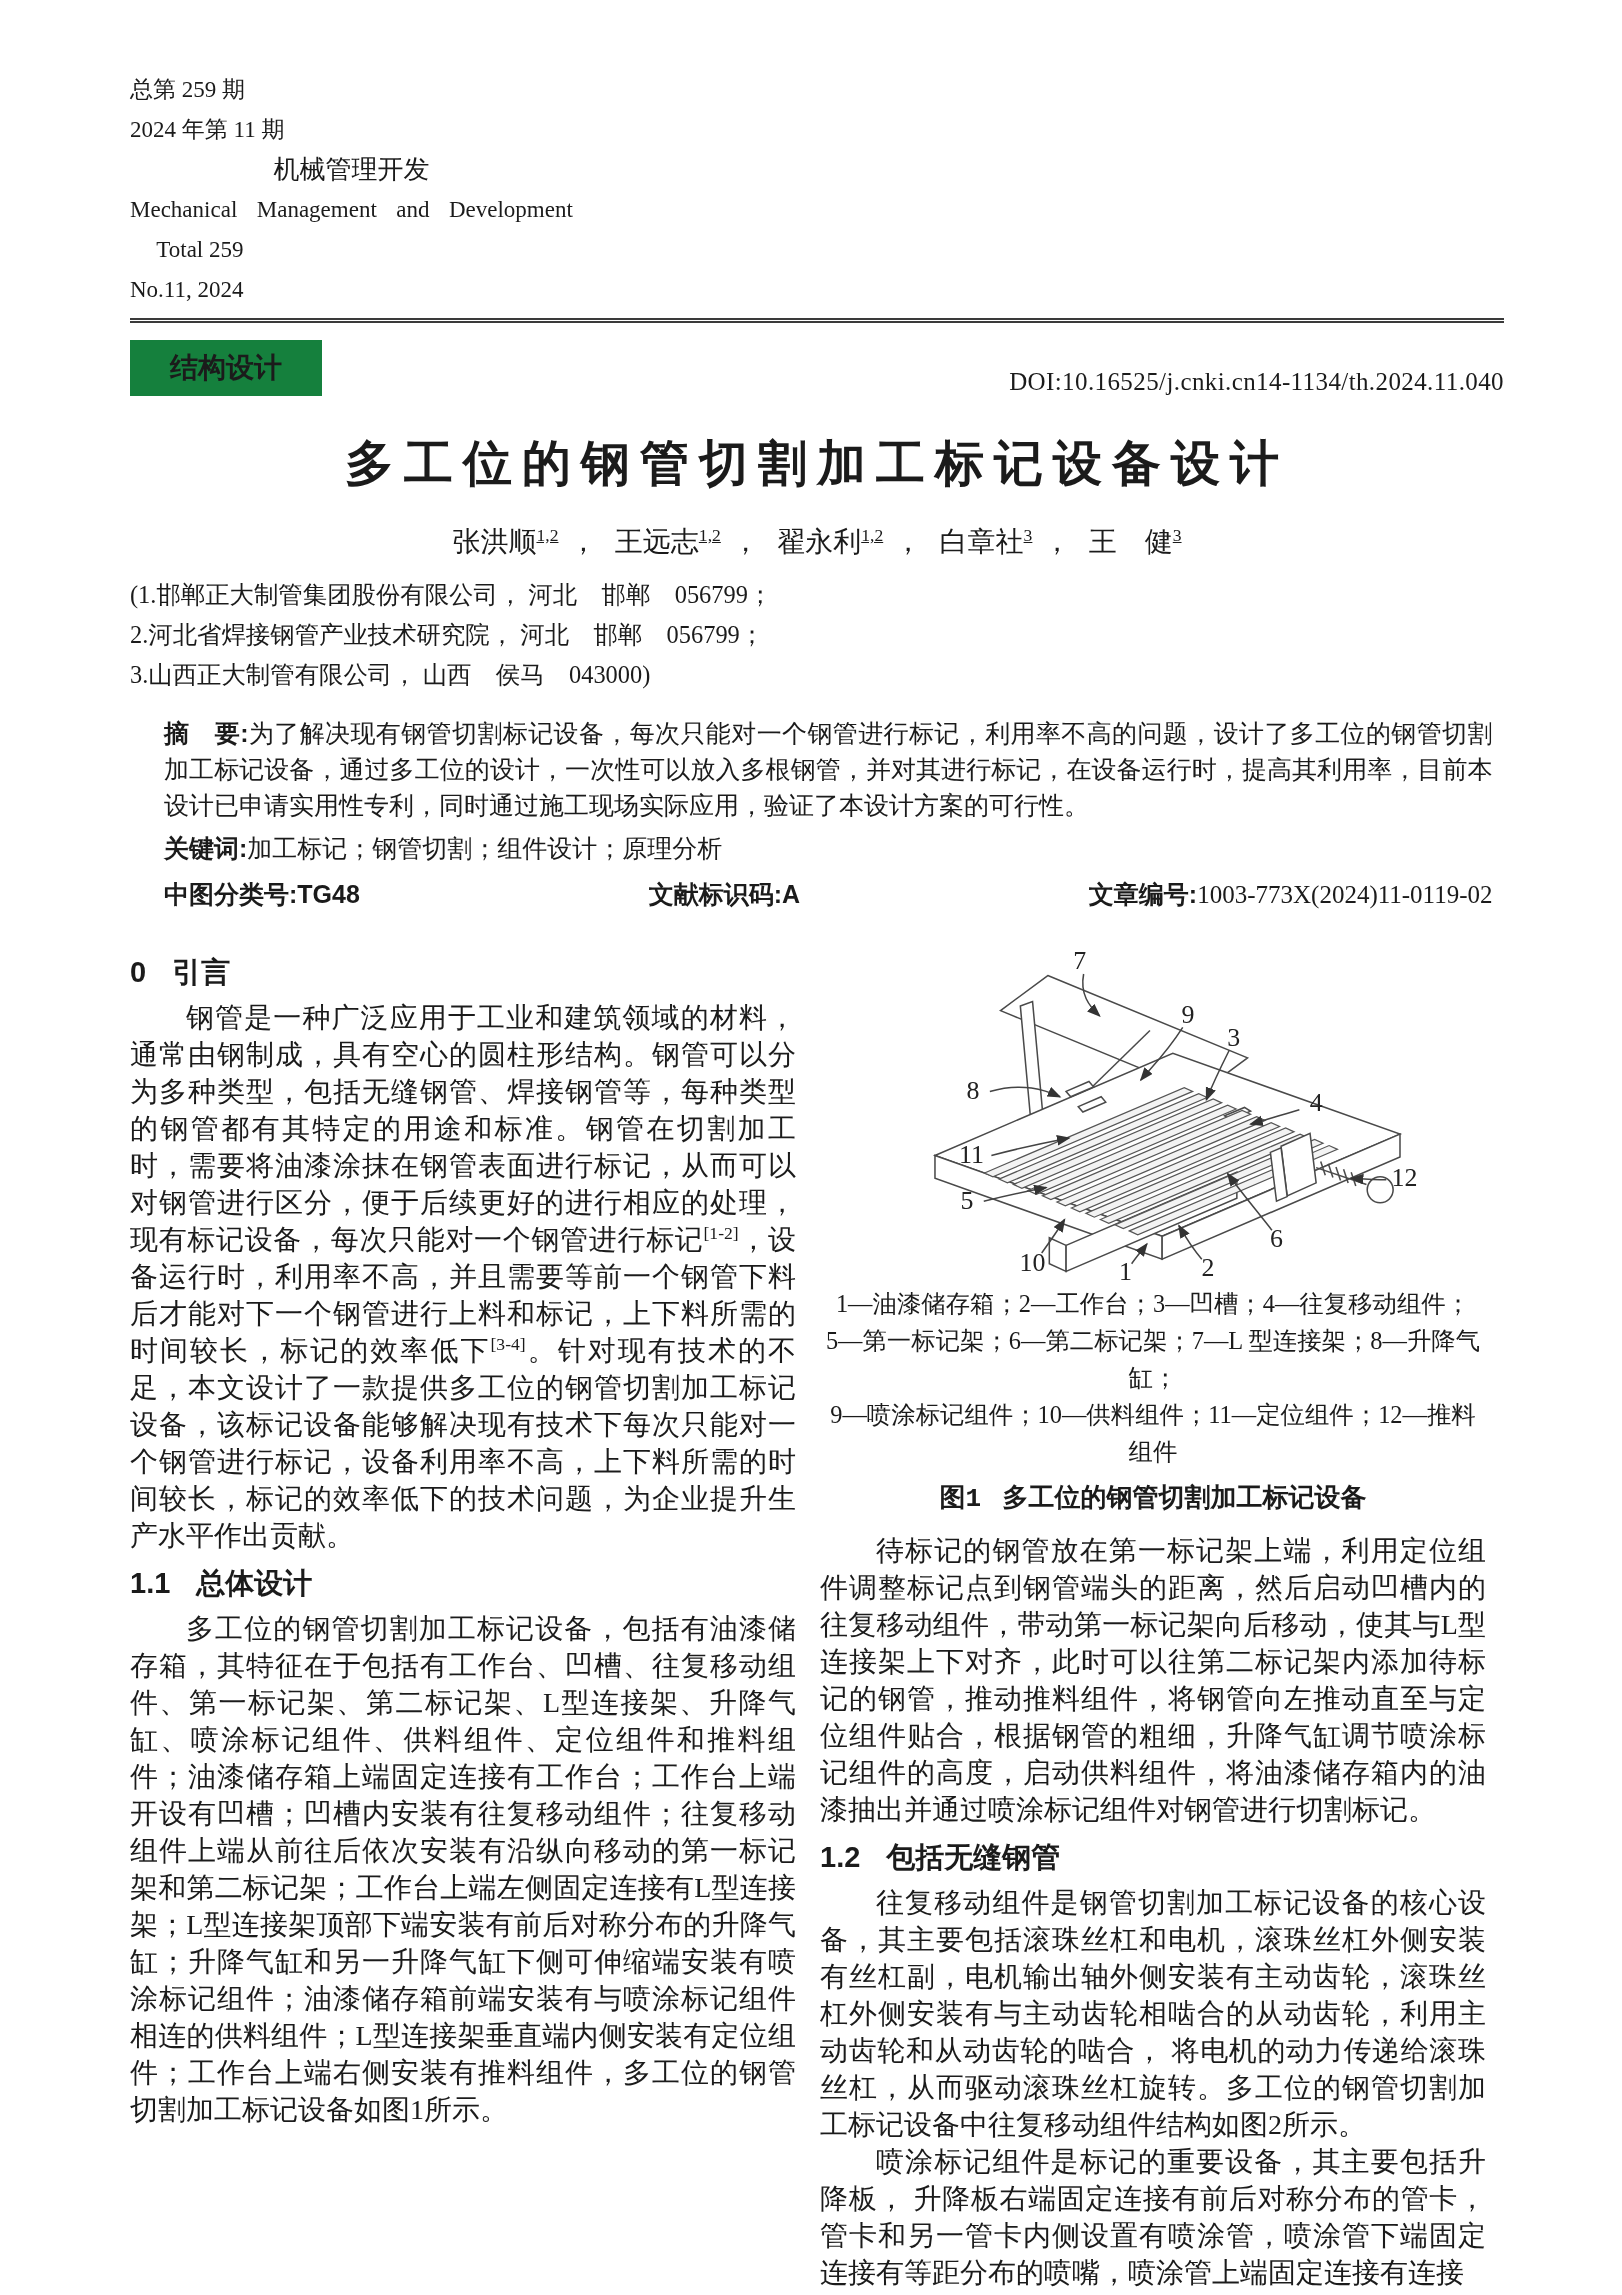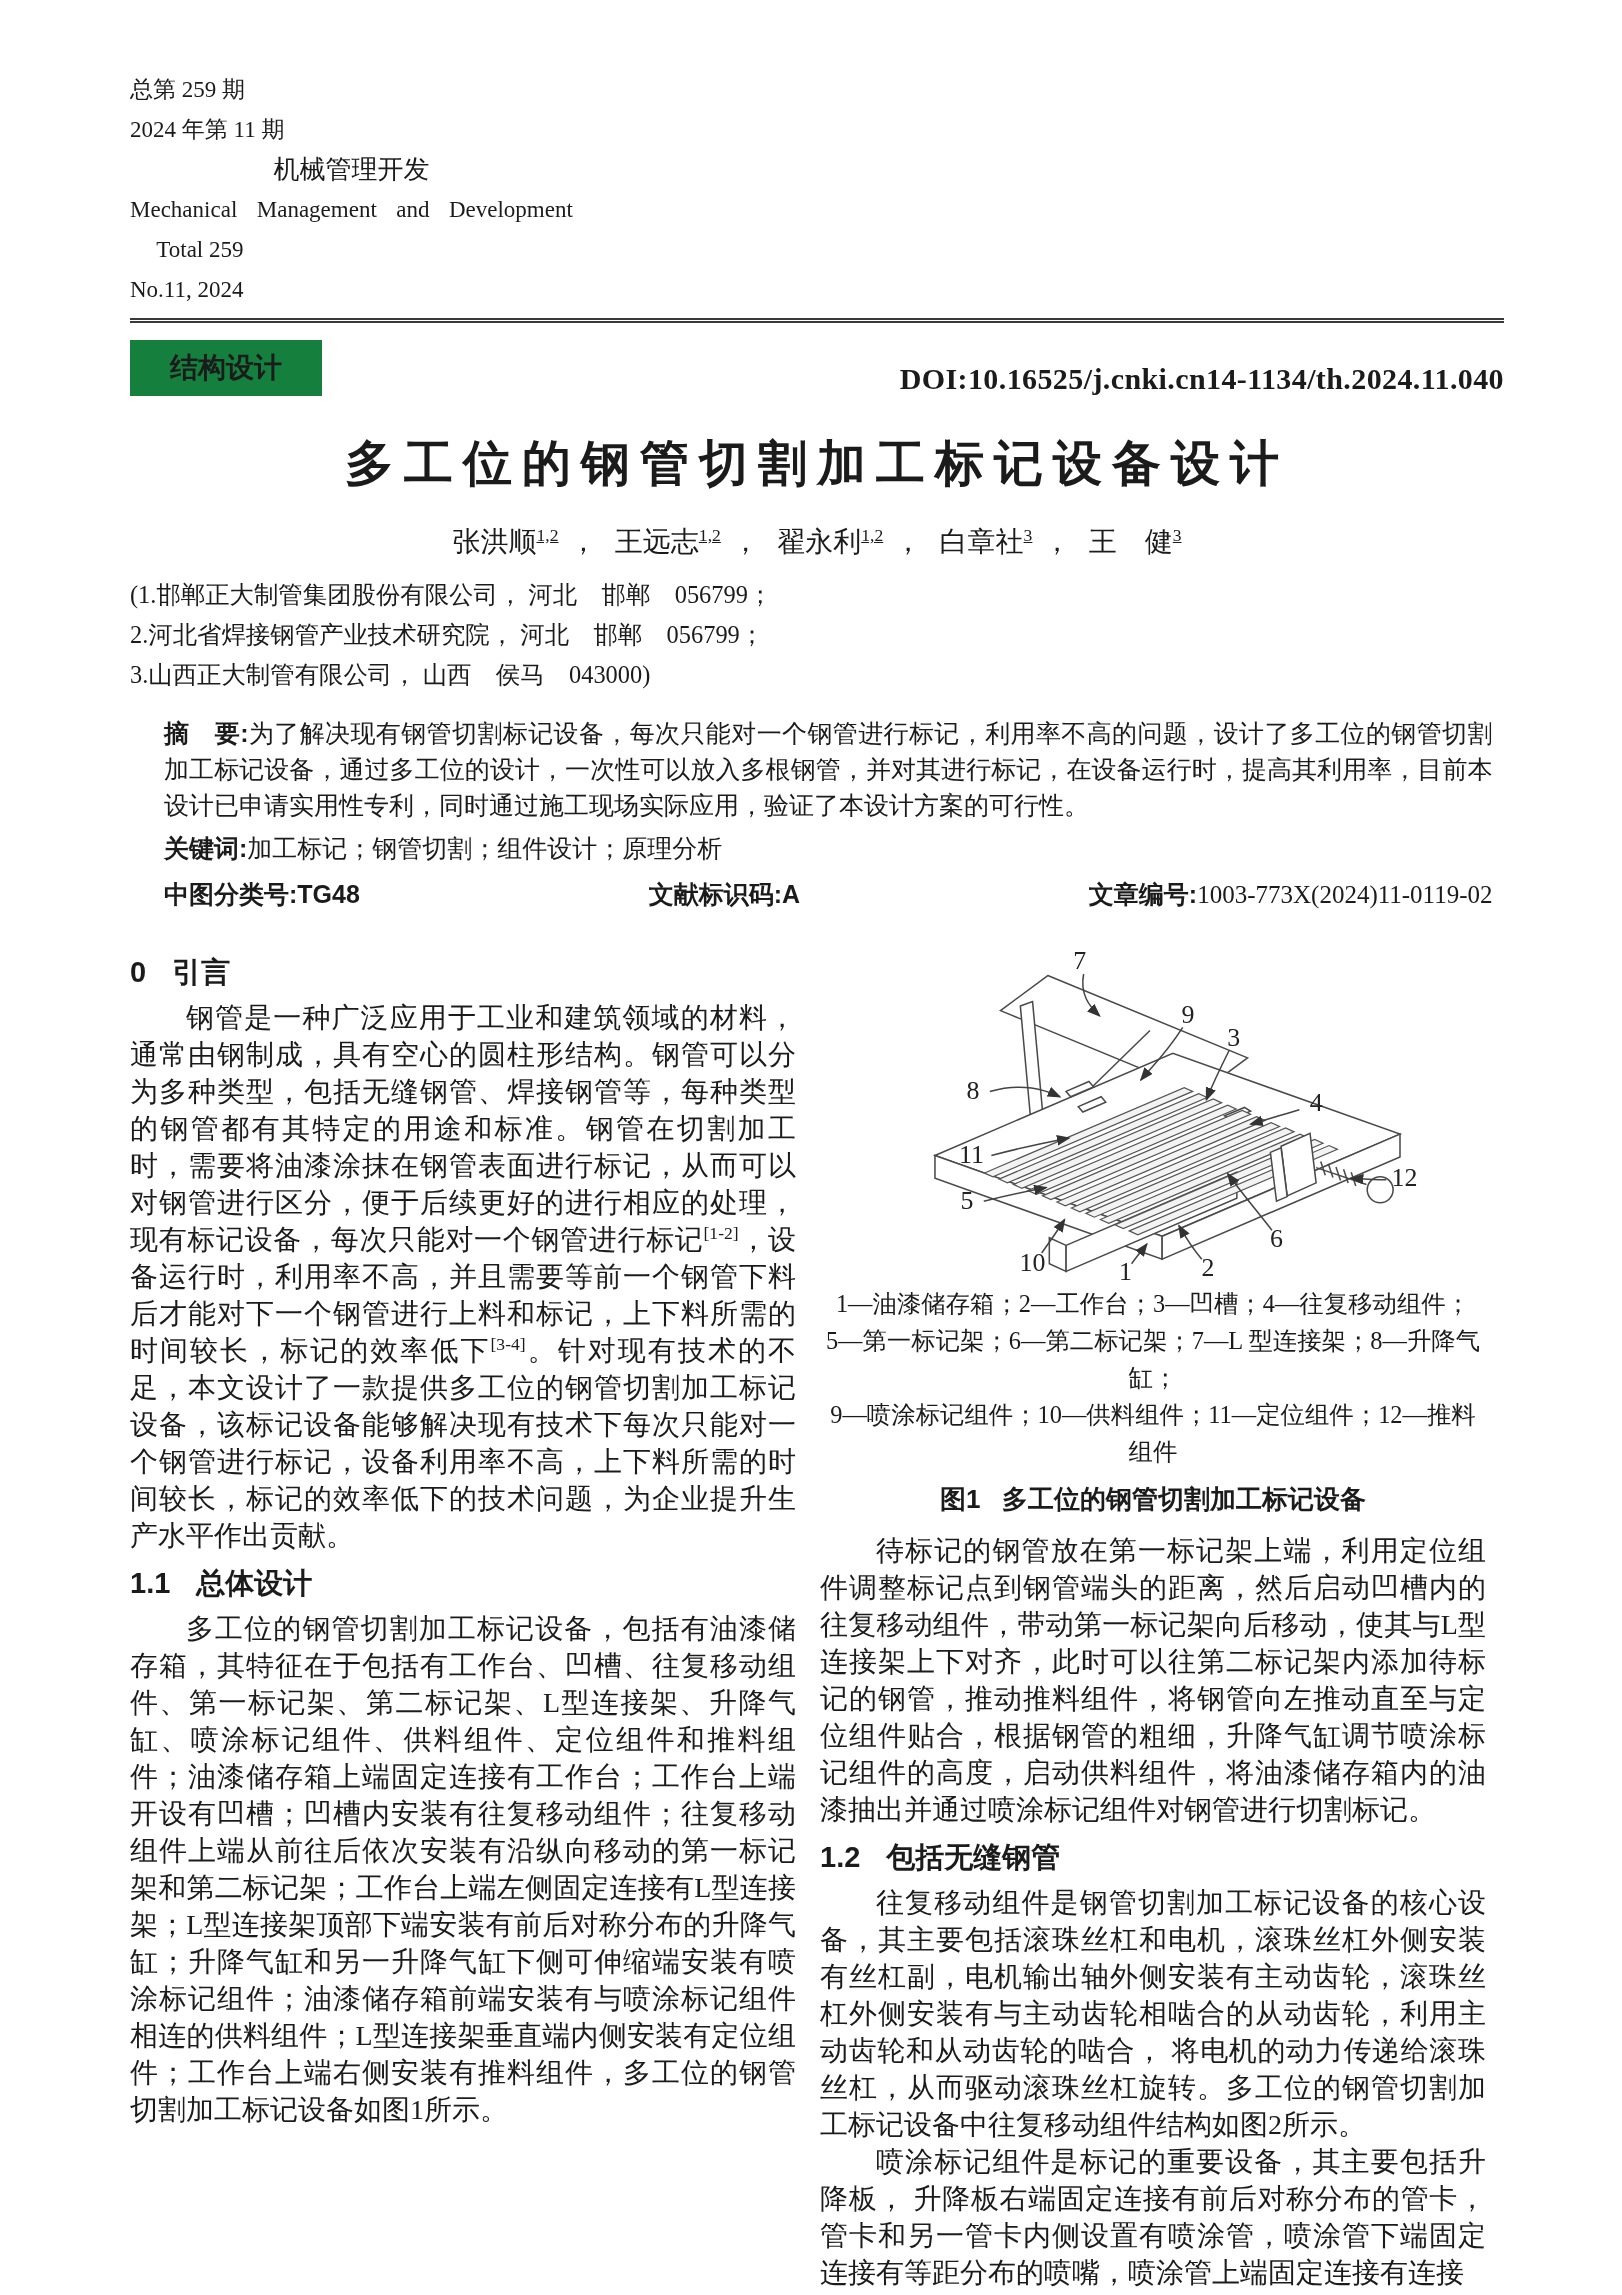--- a/index.html
+++ b/index.html
@@ -11,21 +11,21 @@
   .jhead{display:flex;justify-content:space-between;align-items:flex-start;flex-direction:column;}
   .jhead .side{font-size:23px;line-height:40px;}
   .jhead .side.right{text-align:right;}
   .jhead .center{text-align:center;font-size:26px;line-height:40px;}
   .jhead .center .en{font-size:23px;word-spacing:13.7px;}
   .headrule{margin-top:7.6px;border-bottom:5.3px double #3a3a3a;}
 
   .tagrow{margin-top:17px;display:flex;justify-content:space-between;align-items:flex-end;}
   .tagbox{background:#15803d;padding:9.2px 40px;font-family:"Liberation Sans",sans-serif;
           font-weight:bold;font-size:28px;}
-  .doi{font-weight:bold;font-size:30px;letter-spacing:0.4px;}
+  .doi{font-weight:normal;font-size:25px;letter-spacing:0.4px;}
 
   
   .title{margin-top:35px;text-align:center;font-weight:bold;font-size:49px;
          letter-spacing:10px;font-family:"Liberation Serif",serif;}
   .authors{margin-top:26px;text-align:center;font-size:28px;}
   .authors sup{font-size:17.6px;text-decoration:underline;}
   .authors .sep{padding:0 10.7px;}
   .affils{margin-top:14px;text-align:left;font-size:24.4px;line-height:40px;}
 
   
@@ -40,21 +40,21 @@
   .col p{margin:0;text-indent:2em;}
   .col p sup{font-size:17.6px;line-height:0;}
   h3.sec{margin:10.7px 0 7.6px 0;font-family:"Liberation Sans",sans-serif;
          font-weight:bold;font-size:29px;line-height:38px;text-align:left;text-indent:0;}
   h3.sec .num{margin-right:26px;}
 
   
   .figwrap{width:666px;}
   .figsvg{display:block;margin:0 auto;}
   .figlegend{font-size:24.4px;line-height:37px;text-align:center;margin-top:3.1px;}
-  .figcap{text-align:center;font-family:Liberation Sans, sans-serif;font-weight:bold;
+  .figcap{text-align:center;font-family:Liberation Mono, monospace;font-weight:bold;
           font-size:26px;margin:10.7px 0 13.7px 0;}
   .figcap .cl{margin-right:21.4px;}
 
   
   .footnote{margin-top:26px;}
   .fnrule{width:376px;border-top:3.1px solid #2a2a2a;margin-bottom:13.7px;}
   .fnline{font-size:25px;line-height:43px;}
   .fnline .lab{font-weight:bold;font-family:"Liberation Sans",sans-serif;}
 
   svg text{font-family:"Liberation Serif",serif;font-size:34px;fill:#222;}

